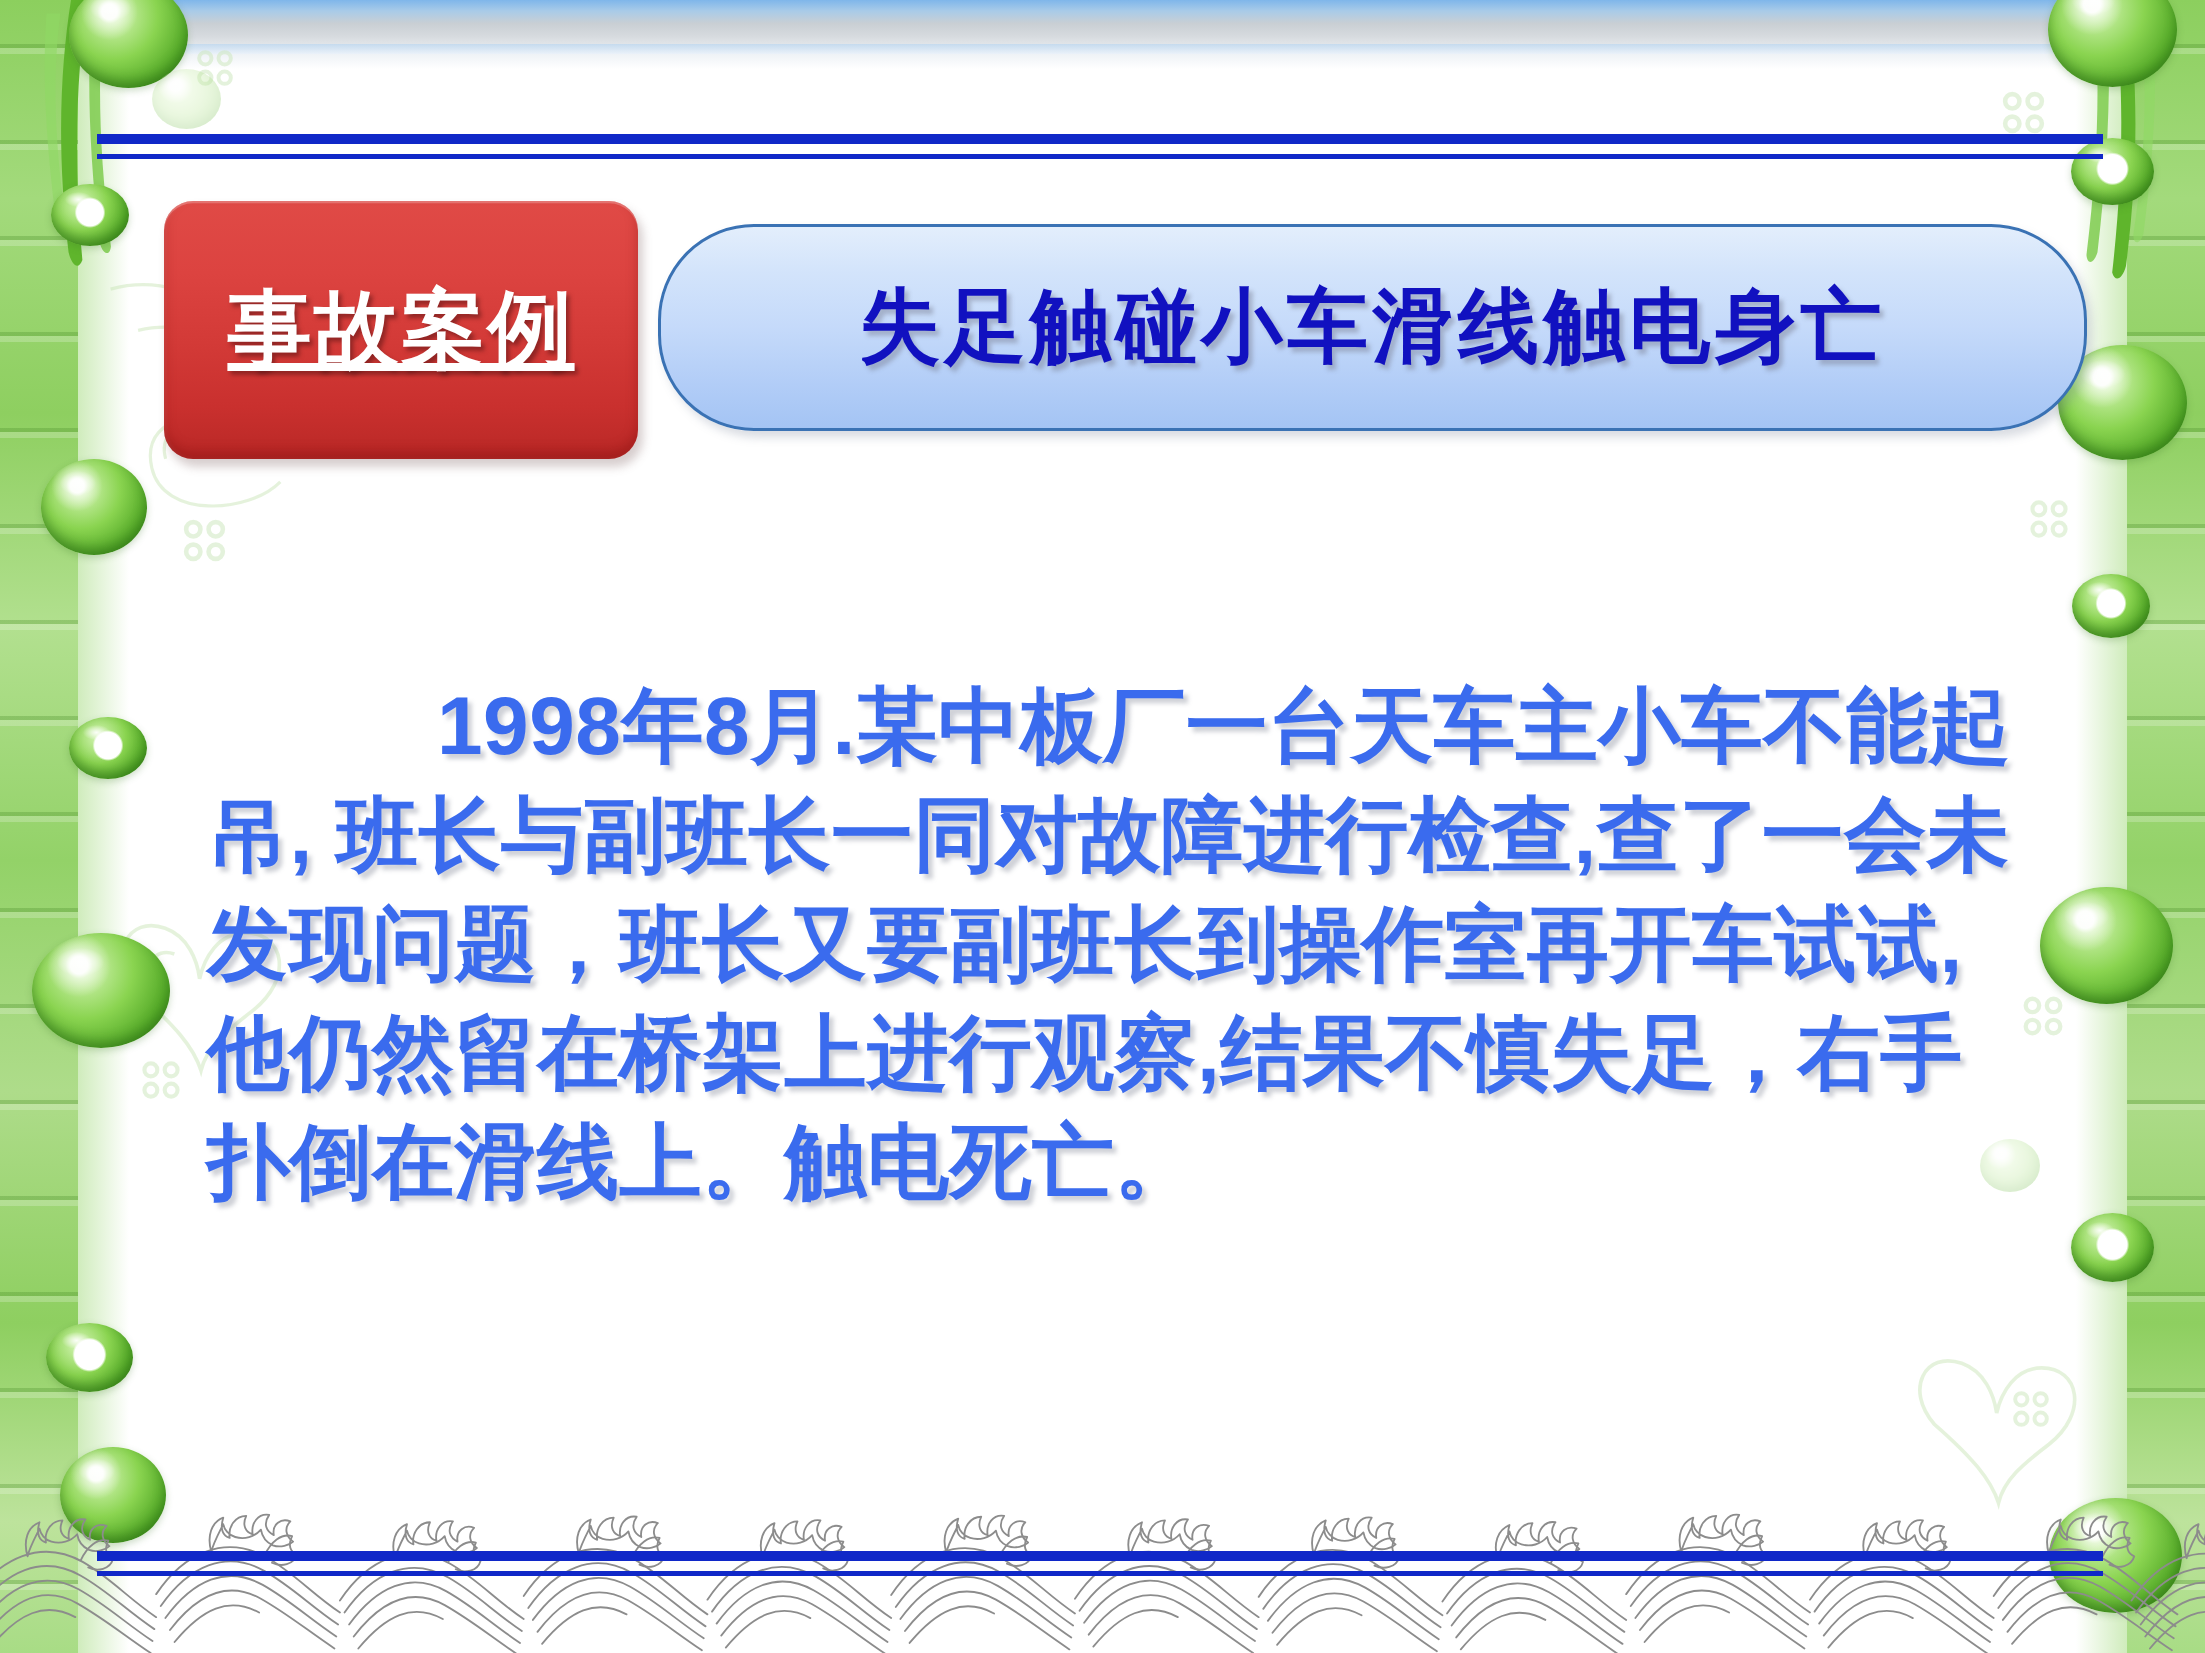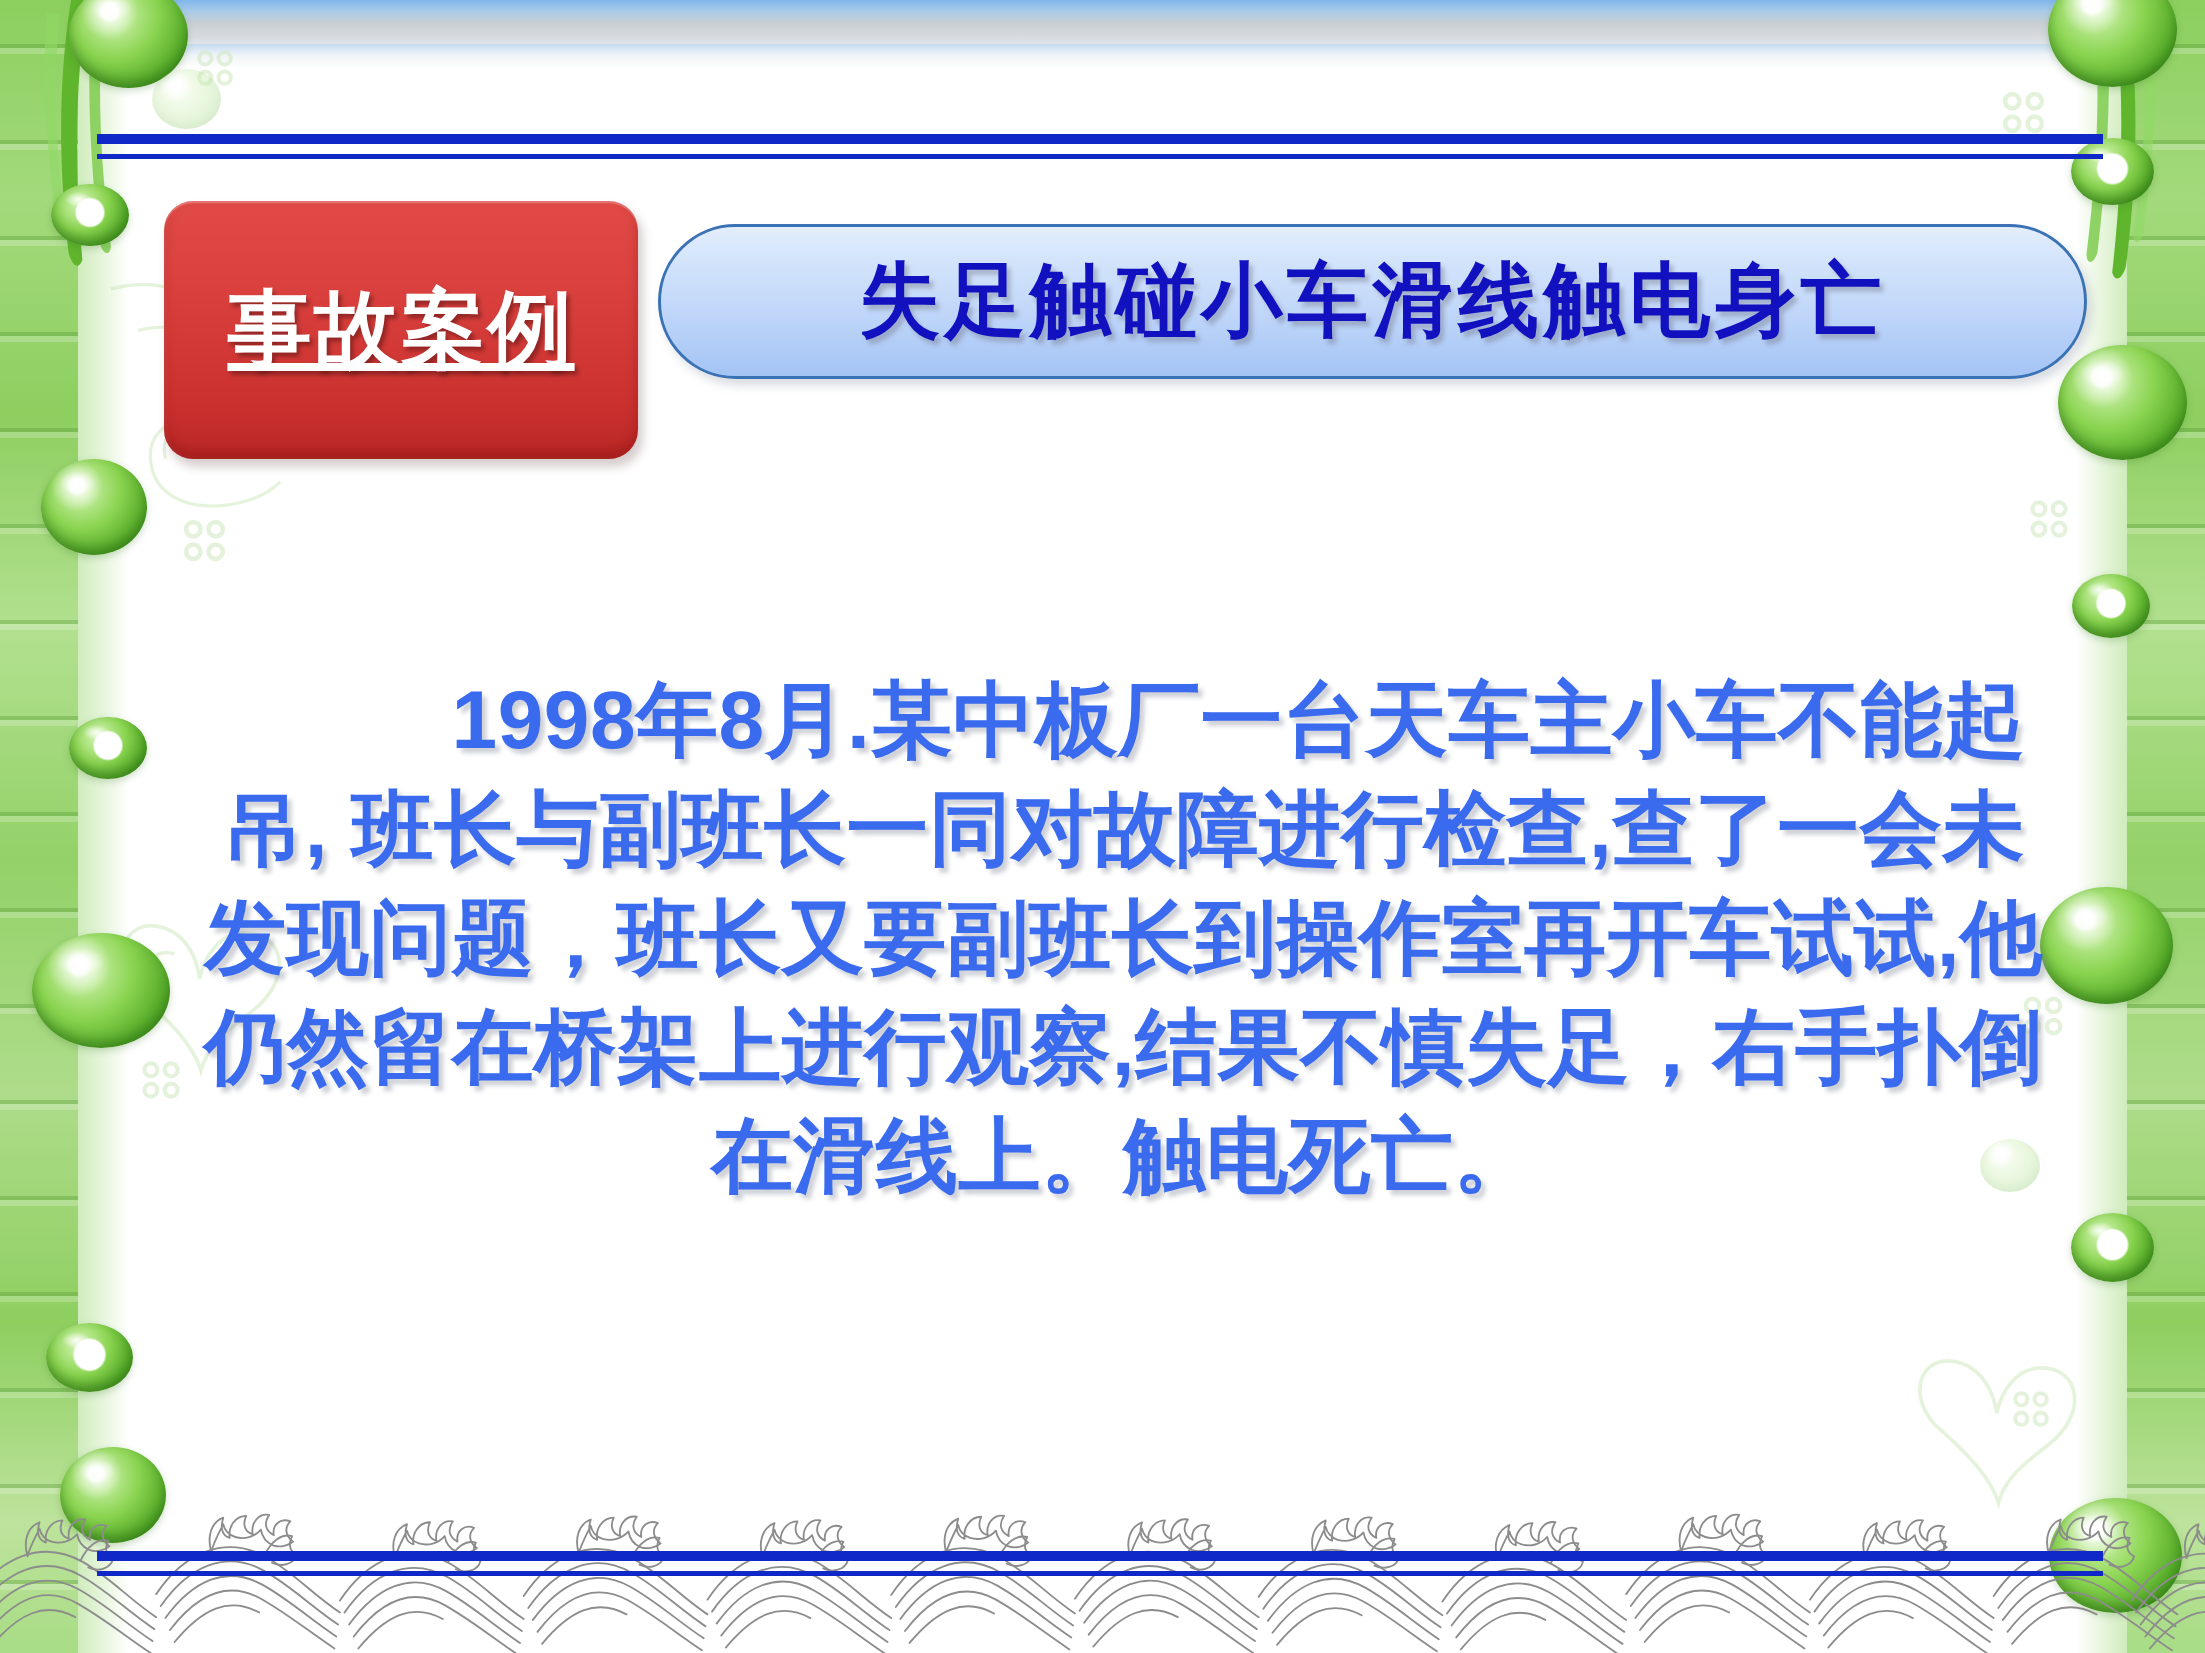--- a/index.html
+++ b/index.html
@@ -171,21 +171,21 @@
     letter-spacing: 2.8px;
     white-space: nowrap;
     text-shadow: 3.2px 3.7px 4.1px rgba(90,20,20,.55);
     text-decoration: underline;
   }
 
   
   .title-pill {
     position: absolute;
     left: 658px; top: 224px;
-    width: 1429px; height: 155px;
+    width: 1429px; height: 207px;
     border-radius: 96px;
     border: 3.2px solid #3a72b4;
     box-sizing: border-box;
     background: linear-gradient(to bottom,
         #e3eefc 0%,
         #d3e4fb 22%,
         #c5dafa 50%,
         #b2cdf7 78%,
         #a4c4f4 100%);
     box-shadow: 4.6px 6.4px 9.2px rgba(120,130,150,.28);
@@ -209,23 +209,22 @@
     width: 1861px;
   }
   .body-text {
     font-size: 82px;
     font-weight: bold;
     line-height: 1.33;
     color: #3a6bee;
     letter-spacing: 0.5px;
     text-indent: 230px;
     text-shadow: 4.6px 5px 4.1px rgba(140,145,160,.42);
-    margin: 8px;
+    margin: 14px;
     word-break: break-all;
-    text-align: center;
   }
 </style>
 </head>
 <body>
 
 <div class="slide">
 
   <div class="sky-band"></div>
 
   <div class="stripe-band stripe-left"></div>

